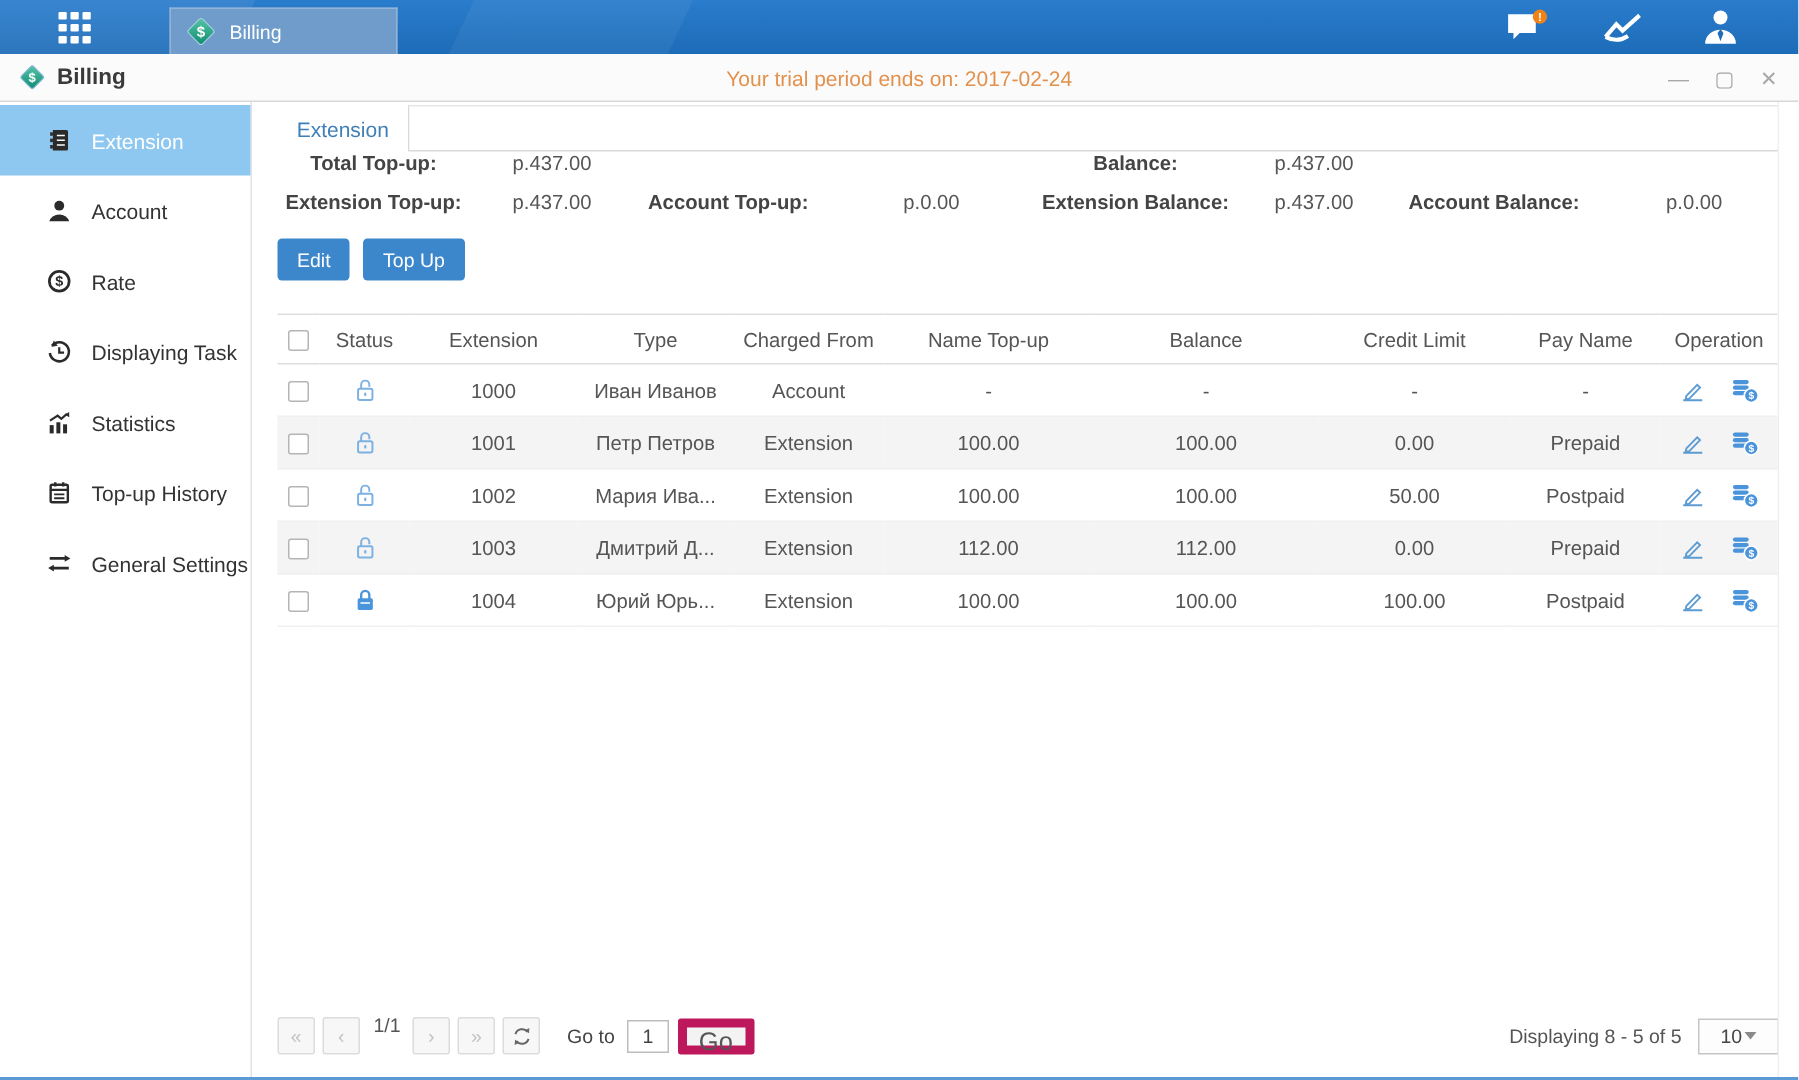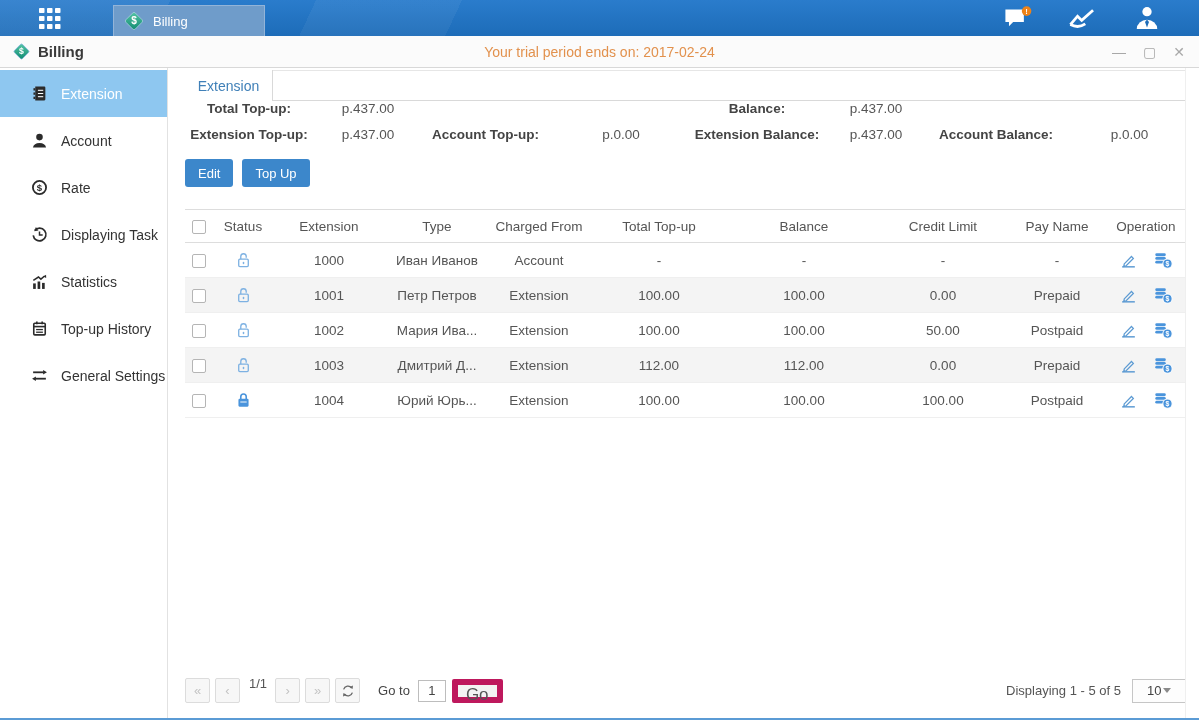--- a/index.html
+++ b/index.html
@@ -286,21 +286,21 @@
             <col style="width:100px">
             <col style="width:78px">
         </colgroup>
         <thead>
           <tr>
             <th><span class="cbx"></span></th>
             <th>Status</th>
             <th>Extension</th>
             <th>Type</th>
             <th>Charged From</th>
-            <th>Total Top-up</th>
+            <th>Name Top-up</th>
             <th>Balance</th>
             <th>Credit Limit</th>
             <th>Pay Name</th>
             <th>Operation</th>
           </tr>
         </thead>
         <tbody id="table-body">
 
         <tr>
     <td><span class="cbx"></span></td>
@@ -491,21 +491,21 @@
             <path d="M3 6.2 A5.2 5.2 0 0 1 12.2 4.6" fill="none" stroke="#666" stroke-width="1.5"></path>
             <path d="M13.6 1.6 l-.3 4 -3.3 -2.2 z" fill="#666"></path>
             <path d="M13 9.8 A5.2 5.2 0 0 1 3.8 11.4" fill="none" stroke="#666" stroke-width="1.5"></path>
             <path d="M2.4 14.4 l.3 -4 3.3 2.2 z" fill="#666"></path>
           </svg>
         </span>
         <span class="goto-lbl">Go to</span>
         <input class="goto-input" value="1" style="">
         <button class="go-btn">Go</button>
         <span class="pg-spacer"></span>
-        <span class="displaying">Displaying 1 - 5 of 5</span>
+        <span class="displaying">Displaying 8 - 5 of 5</span>
         <span class="page-size">
           <span>10</span>
           <span class="caret-down"></span>
         </span>
       </div>
 
     </div>
   </div>
 </div>
 

